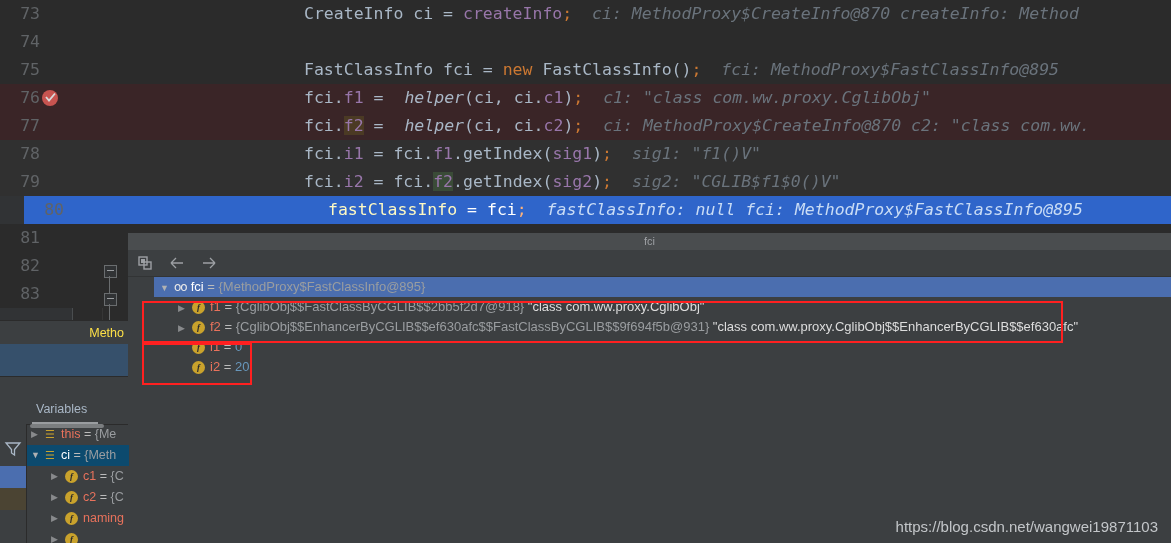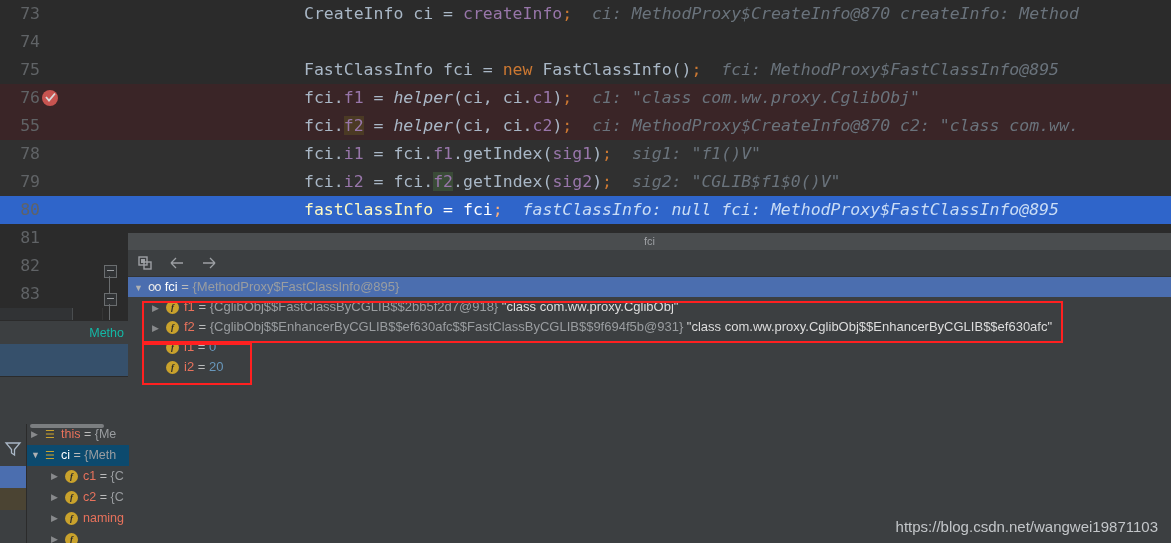--- a/index.html
+++ b/index.html
@@ -33,21 +33,21 @@
   }
   .code-row {
     position: relative;
     height: 28px;
     line-height: 28px;
     white-space: nowrap;
     font-family: "DejaVu Sans Mono", monospace;
     font-size: 16.5px;
   }
   .code-row.hl-red   { background: #3a2527; }
-  .code-row.hl-blue  { background: #2f65ca; }
+  .code-row.hl-blue  { background: #2f65ca; margin-left: 24px; }
   .code-row.plain    { background: #2b2b2b; padding-left: 38px; }
   .code-row.alt      { background: #303030; }
   .gutter-bg {
     position: absolute;
     left: 0; top: 0;
     width: 72px;
     height: 345px;
     background: #313335;
     border-right: 1px solid #4a4d4f;
   }
@@ -88,21 +88,21 @@
     position: absolute;
     left: 72px; top: 0;
     padding-left: 0px;
     height: 100%;
   }
 
   
   .t-default { color: #a9b7c6; }
   .t-kw      { color: #cc7832; }
   .t-field   { color: #9876aa; }
-  .t-method  { color: #a9b7c6; font-style: italic; }
+  .t-method  { color: #a9b7c6; font-style: italic; margin-left: 11px; }
   .t-semi    { color: #cc7832; }
   .t-hint    { color: #6a737c; font-style: italic; margin-top: 28px; }
   .t-hint-sel{ color: #c9dcf5; font-style: italic; }
   .hl-blue .t-default { color: #ffffff; }
   .hl-blue .t-field   { color: #fef9c3; }
   .hl-blue .t-semi    { color: #ffb27a; }
 
   .mark-brown { background: #4b3a24; }
   .mark-green { background: #3a4b37; }
 
@@ -135,21 +135,21 @@
   }
 
   
   .breadcrumb {
     position: absolute;
     left: 0; top: 320px;
     width: 128px;
     height: 24px;
     background: #3c3f41;
     border-top: 1px solid #2b2b2b;
-    color: #14b8a6;
+    color: #fde047;
     font-size: 12.5px;
     line-height: 24px;
     text-align: right;
     padding-right: 4px;
     box-sizing: border-box;
     overflow: hidden;
     white-space: nowrap;
   }
   .left-sel-band {
     position: absolute;
@@ -200,20 +200,21 @@
   .tb-icon {
     width: 18px; height: 18px;
     display: flex;
     align-items: center;
     justify-content: center;
     color: #9da0a4;
   }
   .popup-tree {
     position: relative;
     background: #3c3f41;
+    margin-left: 26px;
   }
   .trow {
     position: relative;
     height: 20px;
     line-height: 20px;
     white-space: nowrap;
     font-size: 13px;
     color: #bbbbbb;
     padding-left: 6px;
     overflow: hidden;
@@ -391,21 +392,21 @@
         <div class="code-row hl-red">
           <span class="lnum">76</span>
           <span class="bp">
             <svg width="11" height="11" viewBox="0 0 11 11">
               <path d="M1 5 L4 8.5 L10 1.5" fill="none" stroke="#d9dadb" stroke-width="1.8"></path>
             </svg>
           </span>
           <span class="code-text"><span style="display:inline-block;width:232px;"></span><span class="t-default">fci.</span><span class="t-field">f1</span><span class="t-default"> = </span><span class="t-method">helper</span><span class="t-default">(ci, ci.</span><span class="t-field">c1</span><span class="t-default">)</span><span class="t-semi">;</span><span class="t-hint">&nbsp;&nbsp;c1: "class com.ww.proxy.CglibObj"</span></span>
         </div>
         <div class="code-row hl-red">
-          <span class="lnum">55</span>
+          <span class="lnum">77</span>
           <span class="code-text"><span style="display:inline-block;width:232px;"></span><span class="t-default">fci.</span><span class="t-field mark-brown">f2</span><span class="t-default"> = </span><span class="t-method">helper</span><span class="t-default">(ci, ci.</span><span class="t-field">c2</span><span class="t-default">)</span><span class="t-semi">;</span><span class="t-hint">&nbsp;&nbsp;ci: MethodProxy$CreateInfo@870   c2: "class com.ww.</span></span>
         </div>
         <div class="code-row alt">
           <span class="lnum">78</span>
           <span class="code-text"><span style="display:inline-block;width:232px;"></span><span class="t-default">fci.</span><span class="t-field">i1</span><span class="t-default"> = fci.</span><span class="t-field">f1</span><span class="t-default">.getIndex(</span><span class="t-field">sig1</span><span class="t-default">)</span><span class="t-semi">;</span><span class="t-hint">&nbsp;&nbsp;sig1: "f1()V"</span></span>
         </div>
         <div class="code-row alt">
           <span class="lnum">79</span>
           <span class="code-text"><span style="display:inline-block;width:232px;"></span><span class="t-default">fci.</span><span class="t-field">i2</span><span class="t-default"> = fci.</span><span class="t-field mark-green">f2</span><span class="t-default">.getIndex(</span><span class="t-field">sig2</span><span class="t-default">)</span><span class="t-semi">;</span><span class="t-hint">&nbsp;&nbsp;sig2: "CGLIB$f1$0()V"</span></span>
         </div>
@@ -468,20 +469,26 @@
         <div class="trow"><span style="display:inline-block;width:18px;"></span><span class="arrow-r">▶</span><span class="ico-f">f</span><span class="vname">f1</span><span class="veq"> = </span><span class="vref">{CglibObj$$FastClassByCGLIB$$2bb5f2d7@918}</span> <span class="vstr">"class com.ww.proxy.CglibObj"</span></div>
         <div class="trow"><span style="display:inline-block;width:18px;"></span><span class="arrow-r">▶</span><span class="ico-f">f</span><span class="vname">f2</span><span class="veq"> = </span><span class="vref">{CglibObj$$EnhancerByCGLIB$$ef630afc$$FastClassByCGLIB$$9f694f5b@931}</span> <span class="vstr">"class com.ww.proxy.CglibObj$$EnhancerByCGLIB$$ef630afc"</span></div>
         <div class="trow"><span style="display:inline-block;width:18px;"></span><span class="arrow-r">&nbsp;</span><span class="ico-f">f</span><span class="vname">i1</span><span class="veq"> = </span><span class="vnum">0</span></div>
         <div class="trow"><span style="display:inline-block;width:18px;"></span><span class="arrow-r">&nbsp;</span><span class="ico-f">f</span><span class="vname">i2</span><span class="veq"> = </span><span class="vnum">20</span></div>
       </div>
 
     <div class="redbox" style="left:14px; top:68px; width:921px; height:42px;"></div>
     <div class="redbox" style="left:14px; top:110px; width:110px; height:42px;"></div>
   </div>
 
+  <div class="varpanel">
+    <div class="var-tabbar">
+      <span class="var-tab">Variables</span>
+      <span class="var-tab-underline"></span>
+    </div>
+  </div>
 
   <div class="left-rail"></div>
   <div class="rail-chip-blue"></div>
   <div class="rail-chip-brown"></div>
 
   <span class="filter-ico" style="position:absolute; left:4px; top:440px;">
     <svg width="18" height="18" viewBox="0 0 18 18">
       <path d="M2 3 H16 L10.5 9.5 V15 L7.5 13 V9.5 Z" fill="none" stroke="#a9b7c6" stroke-width="1.3"></path>
     </svg>
   </span>

